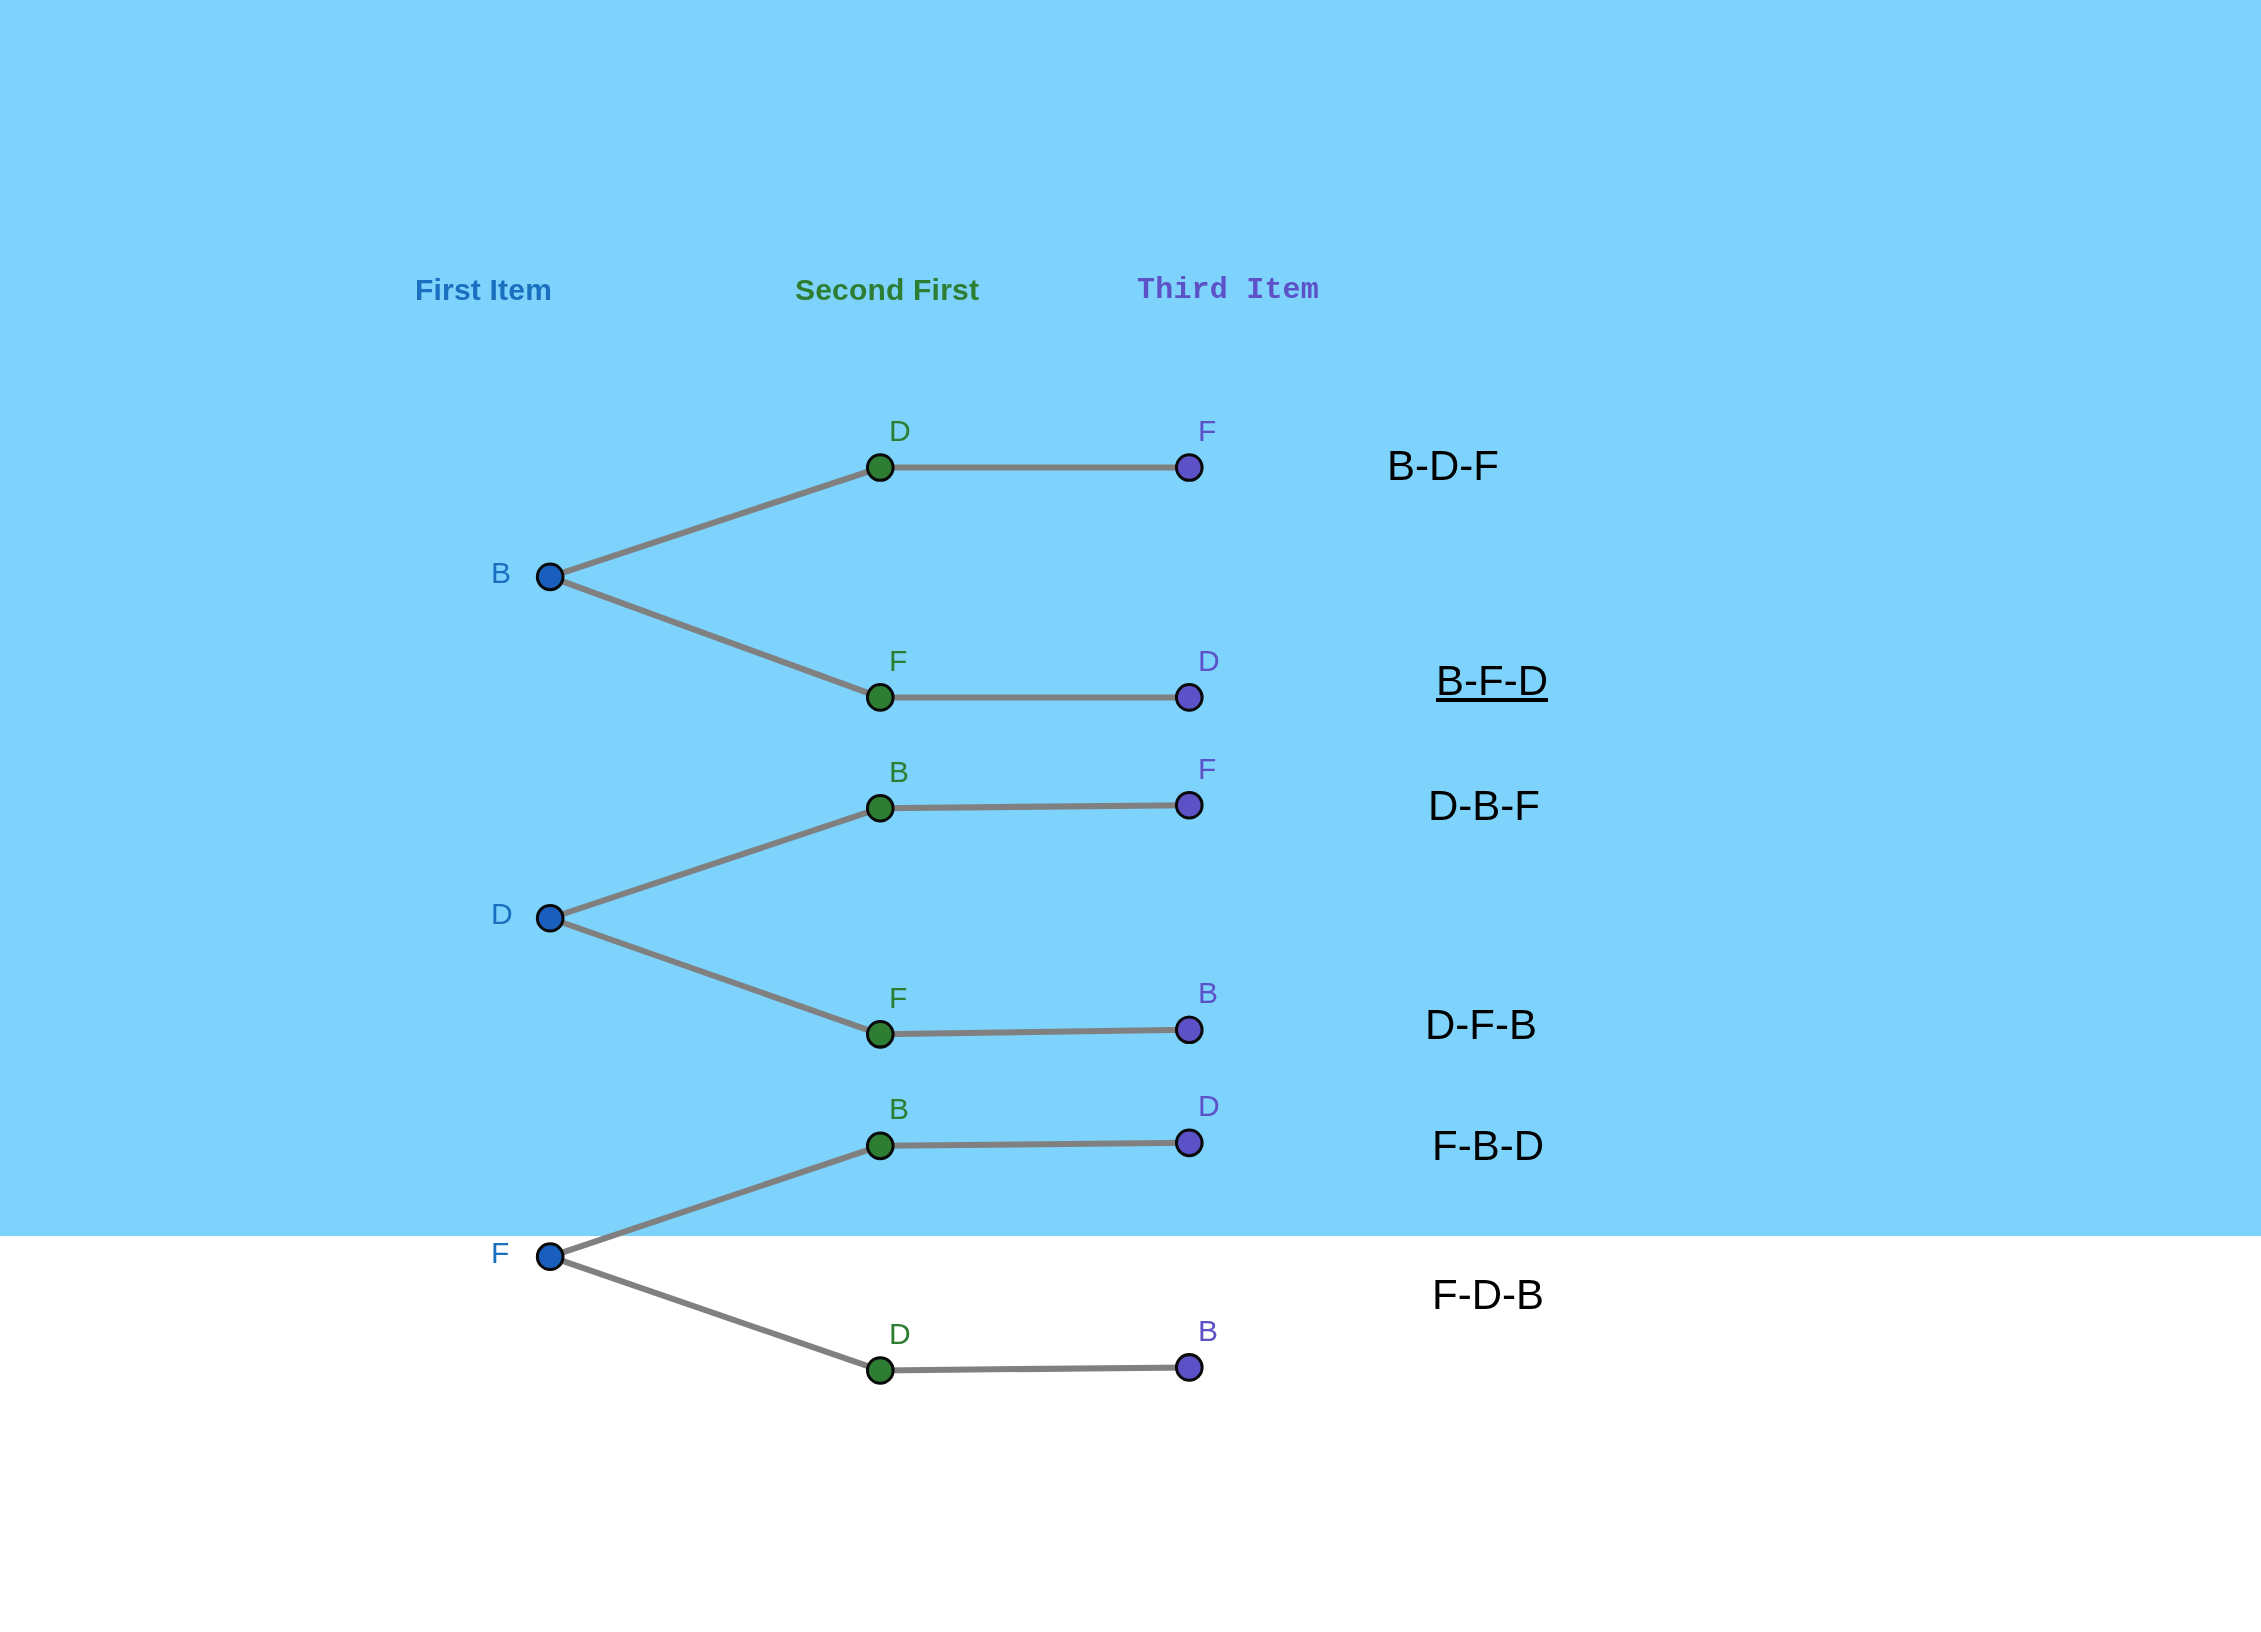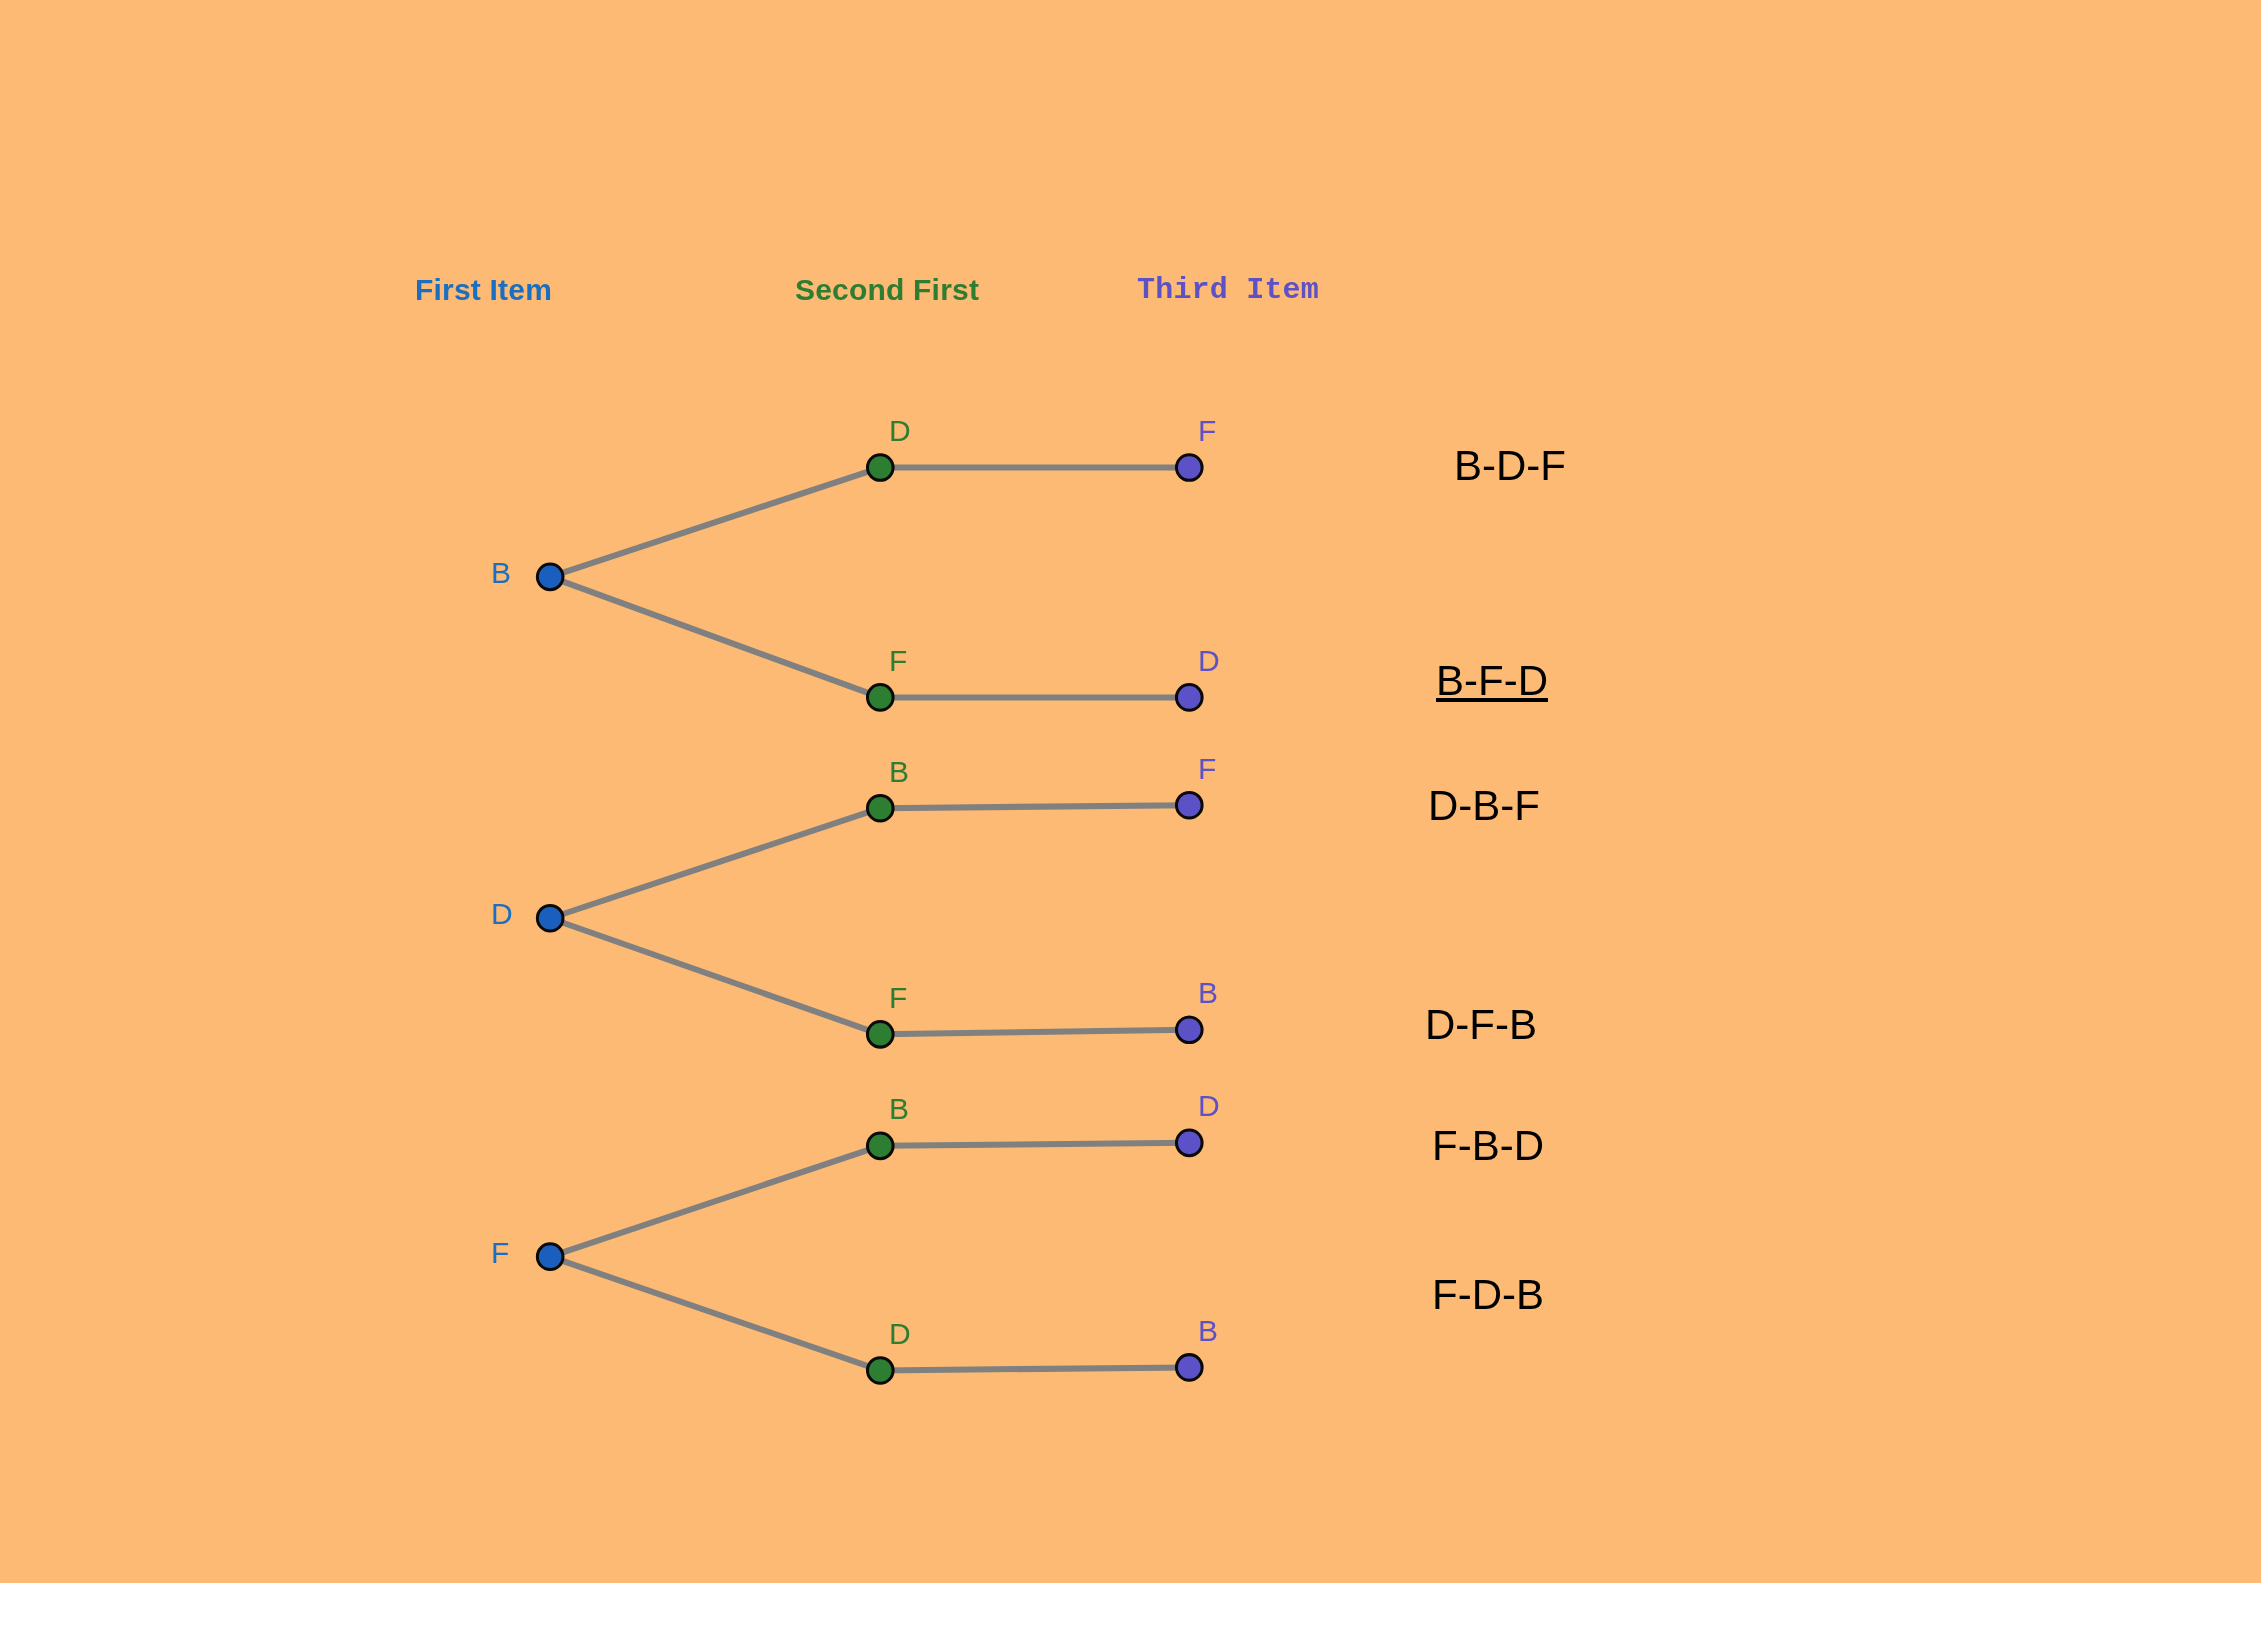--- a/index.html
+++ b/index.html
@@ -10,22 +10,22 @@
   }
   body {
     font-family: "Liberation Sans", sans-serif;
     width: 2261px;
     height: 1633px;
     overflow: hidden;
   }
   #canvas {
     position: relative;
     width: 2261px;
-    height: 1583px;
-    background: #fdba74;
+    height: 1236px;
+    background: #7dd3fc;
   }
   
   .col-header {
     position: absolute;
     font-weight: bold;
     font-size: 30px;
     letter-spacing: 0.2px;
     white-space: nowrap;
     line-height: 1;
   }
@@ -130,21 +130,21 @@
       <div class="node-label label-l3" style="left: 1198px; top: 754px;">F</div>
       <div class="node-label label-l2" style="left: 889px; top: 983px;">F</div>
       <div class="node-label label-l3" style="left: 1198px; top: 978px;">B</div>
       <div class="node-label label-l1" style="left: 491px; top: 1238px;">F</div>
       <div class="node-label label-l2" style="left: 889px; top: 1094px;">B</div>
       <div class="node-label label-l3" style="left: 1198px; top: 1091px;">D</div>
       <div class="node-label label-l2" style="left: 889px; top: 1319px;">D</div>
       <div class="node-label label-l3" style="left: 1198px; top: 1316px;">B</div>
     </div>
   <div id="outcome-layer">
-      <div class="outcome" style="left: 1454px; top: 445px; color: rgb(0, 0, 0); text-align: right;">B-D-F</div>
+      <div class="outcome" style="left: 1387px; top: 445px; color: rgb(0, 0, 0); text-align: right;">B-D-F</div>
       <div class="outcome" style="left: 1436px; top: 660px; color: rgb(0, 0, 0); text-decoration: underline;">B-F-D</div>
       <div class="outcome" style="left: 1428px; top: 785px; color: rgb(0, 0, 0);">D-B-F</div>
       <div class="outcome" style="left: 1425px; top: 1004px; color: rgb(0, 0, 0);">D-F-B</div>
       <div class="outcome" style="left: 1432px; top: 1125px; color: rgb(0, 0, 0);">F-B-D</div>
       <div class="outcome" style="left: 1432px; top: 1274px; color: rgb(0, 0, 0);">F-D-B</div>
     </div>
 
 </div>
 
 

